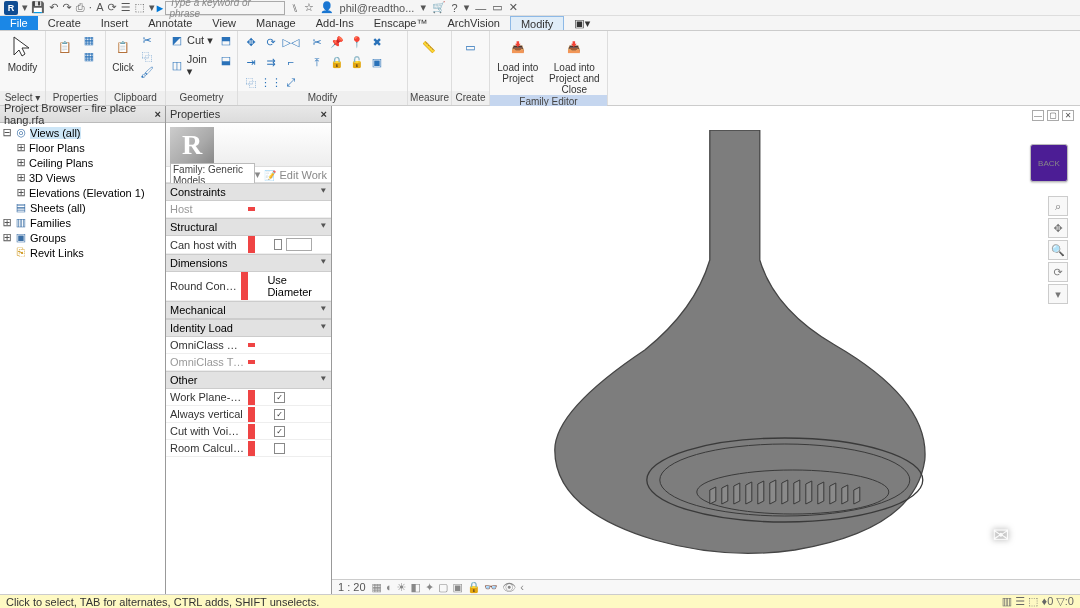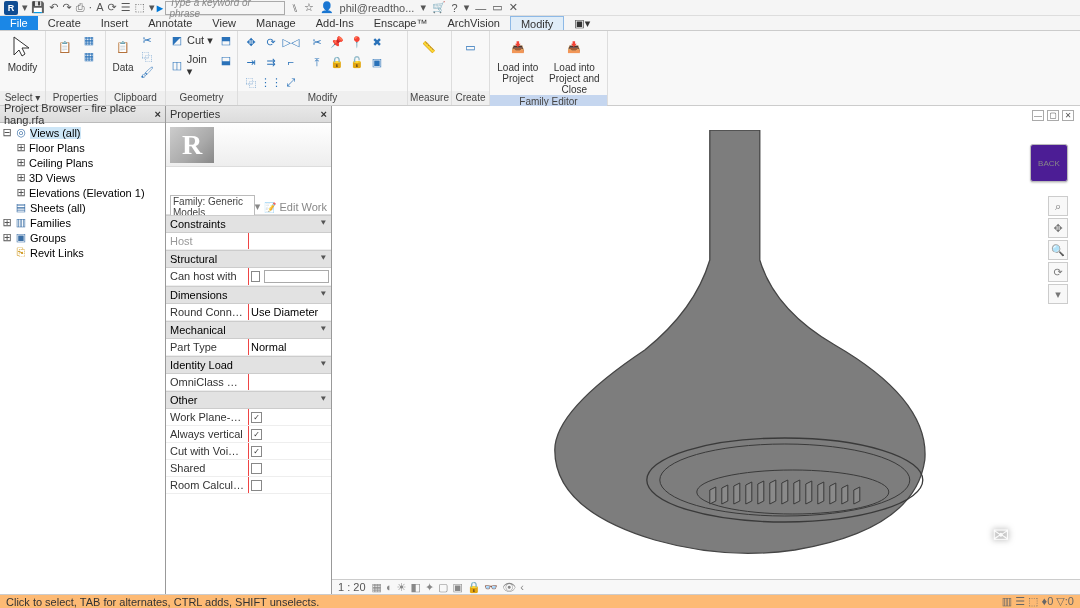--- a/index.html
+++ b/index.html
@@ -49,29 +49,29 @@
 .tree .tw { width:10px; text-align:center; color:#555; cursor:default;}
 .tree .tic { width:12px; text-align:center; color:#3a6ea5;}
 .tree .lbl { }
 .tree .in1 { padding-left:14px;}
 .sel { background:#cde6f7; }
 
 .propspanel { width:166px; border-right:1px solid #999; display:flex; flex-direction:column; }
 .propthumb { height:44px; background:linear-gradient(#fff,#eee); border-bottom:1px solid #ddd; display:flex; align-items:center; padding:4px;}
 .propthumb .rimg { width:44px; height:36px; background:linear-gradient(135deg,#ccc 0,#aaa 60%,#888 100%); display:flex; align-items:center; justify-content:center;}
 .propthumb .rimg span{ font-size:28px; font-weight:bold; color:#fff; font-family:Georgia,serif;}
-.typebar {height:16px; display:flex; align-items:center; border-bottom:1px solid #ddd; padding:0 4px; font-size:10px; color:#444;margin-top:32px; }
+.typebar {height:16px; display:flex; align-items:center; border-bottom:1px solid #ddd; padding:0 4px; font-size:10px; color:#444; }
 .typebar .sel {flex:1; border:1px solid #bbb; background:#fff; padding:0 2px; font-size:10px;}
 .typebar .edit {color:#888; margin-left:4px; font-size:10px;}
 .pgrid { flex:1; overflow:auto; font-size:10px;}
 .cat { background:#e2e2e2; padding:2px 4px; font-weight:500; border-top:1px solid #ccc; border-bottom:1px solid #ccc; display:flex; }
 .cat .exp { margin-left:auto; color:#555; font-size:9px;}
-.prow { display:flex; border-bottom:1px solid #eee; }
+.prow { display:flex; border-bottom:1px solid #eee;align-items:center; }
 .prow .pk { width:82px; padding:2px 4px; color:#333; overflow:hidden; white-space:nowrap; text-overflow:ellipsis;}
-.prow .pv { flex:1; padding:2px 2px; border-left:1px solid #ef4444; display:flex; align-items:center; gap:4px;}
+.prow .pv { flex:1; padding:2px 19px; border-left:7px solid #ef4444; display:flex; align-items:center; gap:4px;}
 .prow .pv input[type=text]{ width:100%; border:1px solid #aaa; font-size:10px; padding:0 2px;}
 .pk.muted, .pv.muted { color:#999; }
 .prop-foot { height:18px; border-top:1px solid #ccc; display:flex; align-items:center; padding:0 4px; font-size:11px;}
 .prop-foot a{ color:#0066cc; text-decoration:underline;}
 .prop-foot .apply { margin-left:auto; border:1px solid #bbb; background:#f6f6f6; padding:1px 12px; color:#888; font-size:11px;}
 .cb { width:11px; height:11px; border:1px solid #888; background:#fff; display:inline-flex; align-items:center; justify-content:center; font-size:8px; color:#333;}
 
 
 .viewport { flex:1; position:relative; background:#fff;}
 .model { position:absolute; left:50%; top:50%; transform:translate(-44%,-50%); color:#7a7a7a; }
@@ -81,21 +81,21 @@
 .vtop { position:absolute; right:6px; top:4px; display:flex; gap:3px;}
 .vtop span{ width:12px; height:11px; border:1px solid #aaa; background:#fff; font-size:8px; display:flex; align-items:center; justify-content:center; color:#555;}
 
 
 .viewbar { position:absolute; left:0; bottom:0; height:15px; border-top:1px solid #ccc; background:#f8f8f8; display:flex; align-items:center; gap:6px; padding:0 6px; width:100%; font-size:10px; color:#555;}
 .viewbar .scale { }
 .viewbar .icons { display:flex; gap:4px;}
 .viewbar .icons span{ color:#888; }
 
 
-.statusbar { height:14px; background:#fdba74; border-top:1px solid #ccc; display:flex; align-items:center; padding:0 6px; font-size:10px; color:#333;}
+.statusbar { height:14px; background:#fef9c3; border-top:1px solid #ccc; display:flex; align-items:center; padding:0 6px; font-size:10px; color:#333;}
 .statusbar .tray { margin-left:auto; display:flex; gap:6px; color:#666;}
 
 
 .watermark { position:absolute; right:60px; bottom:40px; display:flex; align-items:center; gap:10px; color:rgba(255,255,255,.92); text-shadow:0 0 6px rgba(0,0,0,.6);}
 .wm-ic { width:38px; height:38px; border-radius:50%; border:3px solid rgba(255,255,255,.9); display:flex; align-items:center; justify-content:center; font-size:20px;}
 .wm-txt { font-size:22px; font-weight:500; letter-spacing:1px;}
 
 svg { display:block; }
 </style>
 </head>
@@ -174,21 +174,21 @@
             <div class="ic">▦</div>
           </div>
       </div>
     </div>
     <div class="label">Properties</div>
   </div>
   <div class="panel" style="width:60px">
     <div class="body">
       <div class="bigbtn" style="width:26px">
         <div class="ic" style="color:#bb8;">📋</div>
-        <div class="txt">Data</div>
+        <div class="txt">Click</div>
       </div>
       <div class="smrow">
         <div class="sm">
             <div class="ic">✂</div>
           </div>
         <div class="sm">
             <div class="ic">⿻</div>
           </div>
         <div class="sm">
             <div class="ic">🖌</div>
@@ -369,31 +369,31 @@
           <span class="exp">⯆</span>
         </div>
       <div class="prow">
           <div class="pk">Round Connector ...</div>
           <div class="pv">Use Diameter</div>
         </div>
       <div class="cat">
           <span>Mechanical</span>
           <span class="exp">⯆</span>
         </div>
-      <div class="prow">
-          <div class="pk">Part Type</div>
-          <div class="pv">Normal</div>
-        </div>
       <div class="cat">
           <span>Identity Load</span>
           <span class="exp">⯆</span>
         </div>
       <div class="prow">
           <div class="pk">OmniClass Number</div>
           <div class="pv"></div>
+        </div>
+      <div class="prow">
+          <div class="pk muted">OmniClass Title</div>
+          <div class="pv muted"></div>
         </div>
       <div class="cat">
           <span>Other</span>
           <span class="exp">⯆</span>
         </div>
       <div class="prow">
           <div class="pk">Work Plane-Based</div>
           <div class="pv">
             <span class="cb">✓</span>
           </div>
@@ -401,26 +401,20 @@
       <div class="prow">
           <div class="pk">Always vertical</div>
           <div class="pv">
             <span class="cb">✓</span>
           </div>
         </div>
       <div class="prow">
           <div class="pk">Cut with Voids Wh...</div>
           <div class="pv">
             <span class="cb">✓</span>
-          </div>
-        </div>
-      <div class="prow">
-          <div class="pk">Shared</div>
-          <div class="pv">
-            <span class="cb"></span>
           </div>
         </div>
       <div class="prow">
           <div class="pk">Room Calculation ...</div>
           <div class="pv">
             <span class="cb"></span>
           </div>
         </div>
     </div>
   </div>

